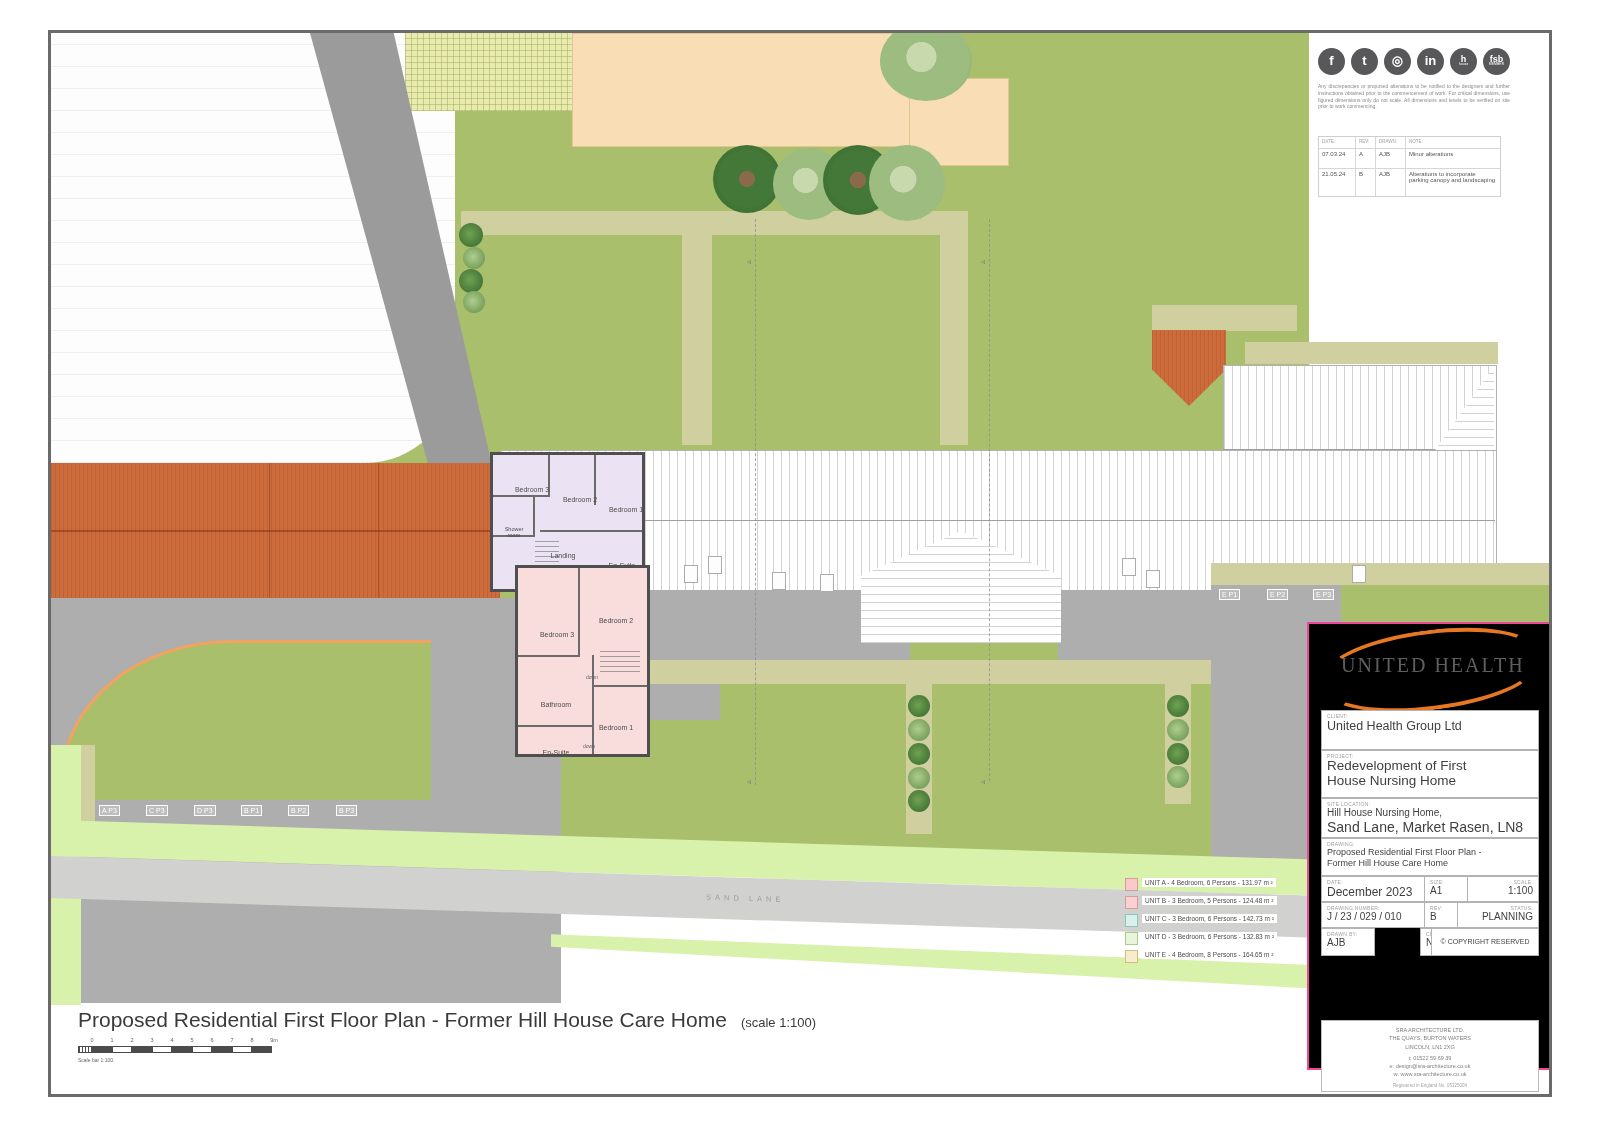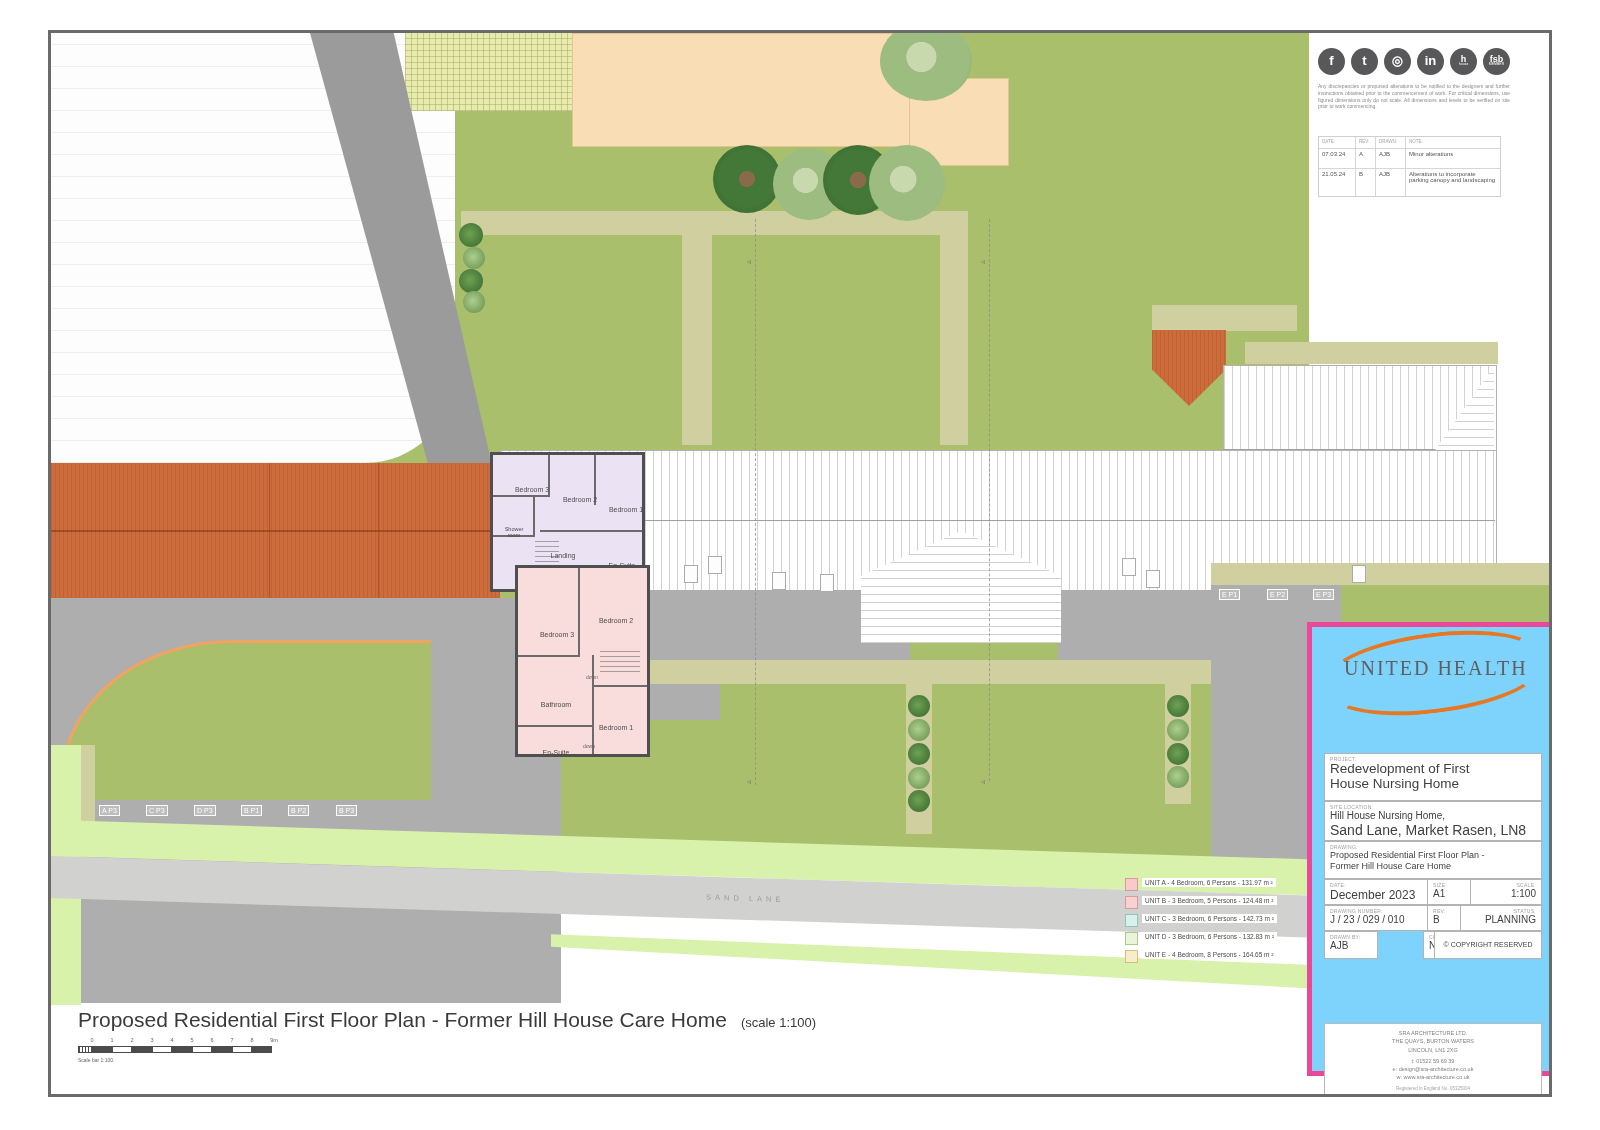--- a/index.html
+++ b/index.html
@@ -53,21 +53,21 @@
   .soc{position:absolute;width:27px;height:27px;border-radius:50%;background:#58585a;color:#fff;
        text-align:center;}
   .soc .g{display:block;font-weight:bold;font-size:13px;line-height:26px;}
   .soc .g2{display:block;font-weight:bold;font-size:9px;line-height:14px;margin-top:4px;}
   .soc .sub{display:block;font-size:3.5px;line-height:4px;margin-top:-4px;}
   .disc{position:absolute;font-size:5px;line-height:1.35;color:#8a8a8a;text-align:justify;}
   .revtbl{position:absolute;border:1px solid #cfcfcf;background:#fff;}
   .revtbl .c{position:absolute;border-right:1px solid #d6d6d6;border-bottom:1px solid #d6d6d6;
              box-sizing:border-box;padding:2px 3px;font-size:6px;color:#555;}
   .revtbl .h{font-size:4.5px;color:#a3a3a3;}
-  .tb{position:absolute;background:#7dd3fc;border:5px solid #ec4899;}
+  .tb{position:absolute;background:#000000;border:2px solid #ec4899;}
   .fbox{position:absolute;border:1px solid #b3b3b3;box-sizing:border-box;padding:2px 5px;background:#fff;}
   .flab{font-size:5px;color:#9e9e9e;letter-spacing:.3px;}
   .arcT{position:absolute;border:4px solid transparent;border-top-color:#e87722;border-radius:50%;}
   .arcB{position:absolute;border:4px solid transparent;border-bottom-color:#e87722;border-radius:50%;}
   .uh{position:absolute;font-family:"Liberation Serif",serif;font-size:20px;color:#5f5f5f;
       letter-spacing:2px;white-space:nowrap;}
   .srabox{position:absolute;background:#59595b;}
   .sra-s{position:absolute;color:#e87722;font-size:30px;font-weight:bold;font-style:italic;letter-spacing:-2px;}
   .sra-w{position:absolute;color:#fff;font-size:13px;letter-spacing:1.5px;}
   .addr{position:absolute;border:1px solid #bbb;background:#fff;text-align:center;
@@ -281,20 +281,24 @@
     <div class="c" style="left:37px;top:32px;width:20px;height:27px;border-bottom:none;">B</div>
     <div class="c" style="left:57px;top:32px;width:30px;height:27px;border-bottom:none;">AJB</div>
     <div class="c" style="left:87px;top:32px;width:94px;height:27px;border-right:none;border-bottom:none;">Alterations to incorporate parking canopy and landscaping</div>
   </div>
 
   <div class="tb" style="left:1256px;top:589px;width:242px;height:444px;">
     <div class="arcT" style="left:16px;top:6px;width:204px;height:58px;transform:rotate(-7deg);"></div>
     <div class="arcB" style="left:16px;top:20px;width:204px;height:58px;transform:rotate(-7deg);"></div>
     <div class="uh" style="left:32px;top:30px;">UNITED HEALTH</div>
 
+    <div class="fbox" style="left:12px;top:86px;width:218px;height:40px;">
+      <div class="flab">CLIENT:</div>
+      <div style="font-size:12.5px;color:#3f3f3f;">United Health Group Ltd</div>
+    </div>
     <div class="fbox" style="left:12px;top:126px;width:218px;height:48px;">
       <div class="flab">PROJECT:</div>
       <div style="font-size:13.5px;color:#3f3f3f;line-height:1.1;">Redevelopment of First</div>
       <div style="font-size:13.5px;color:#3f3f3f;line-height:1.1;">House Nursing Home</div>
     </div>
     <div class="fbox" style="left:12px;top:174px;width:218px;height:40px;">
       <div class="flab">SITE LOCATION:</div>
       <div style="font-size:10px;color:#3f3f3f;line-height:1.2;">Hill House Nursing Home,</div>
       <div style="font-size:14px;color:#3f3f3f;line-height:1.2;">Sand Lane, Market Rasen, LN8 3TE</div>
     </div>

